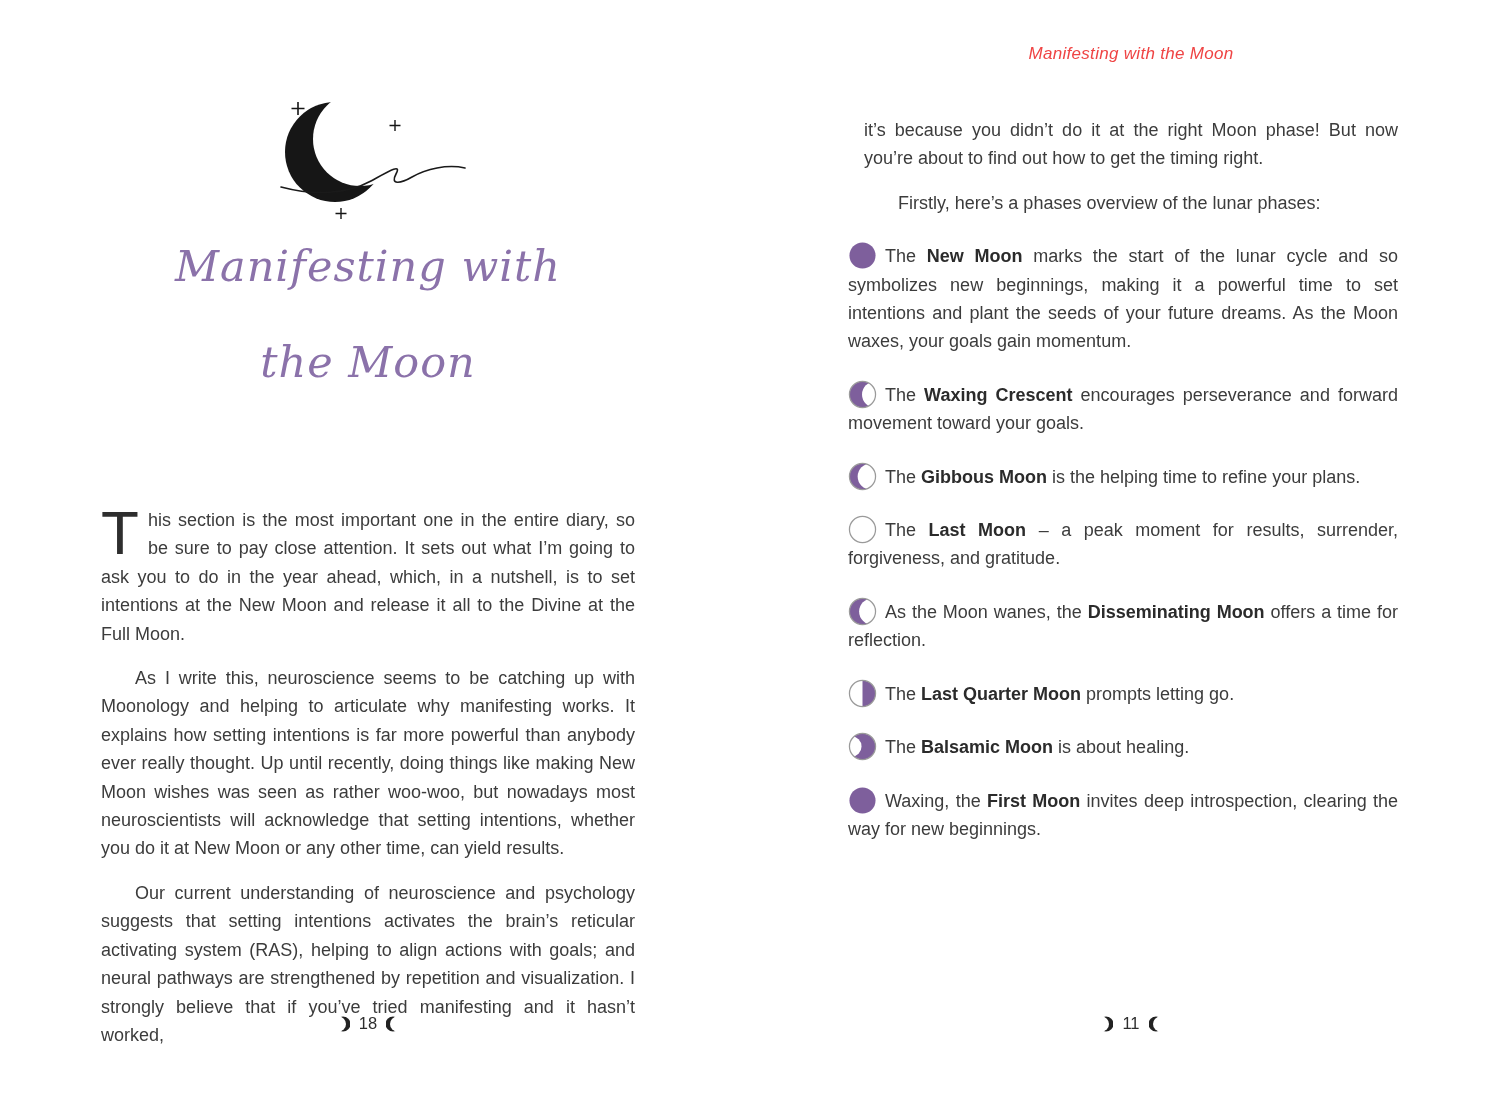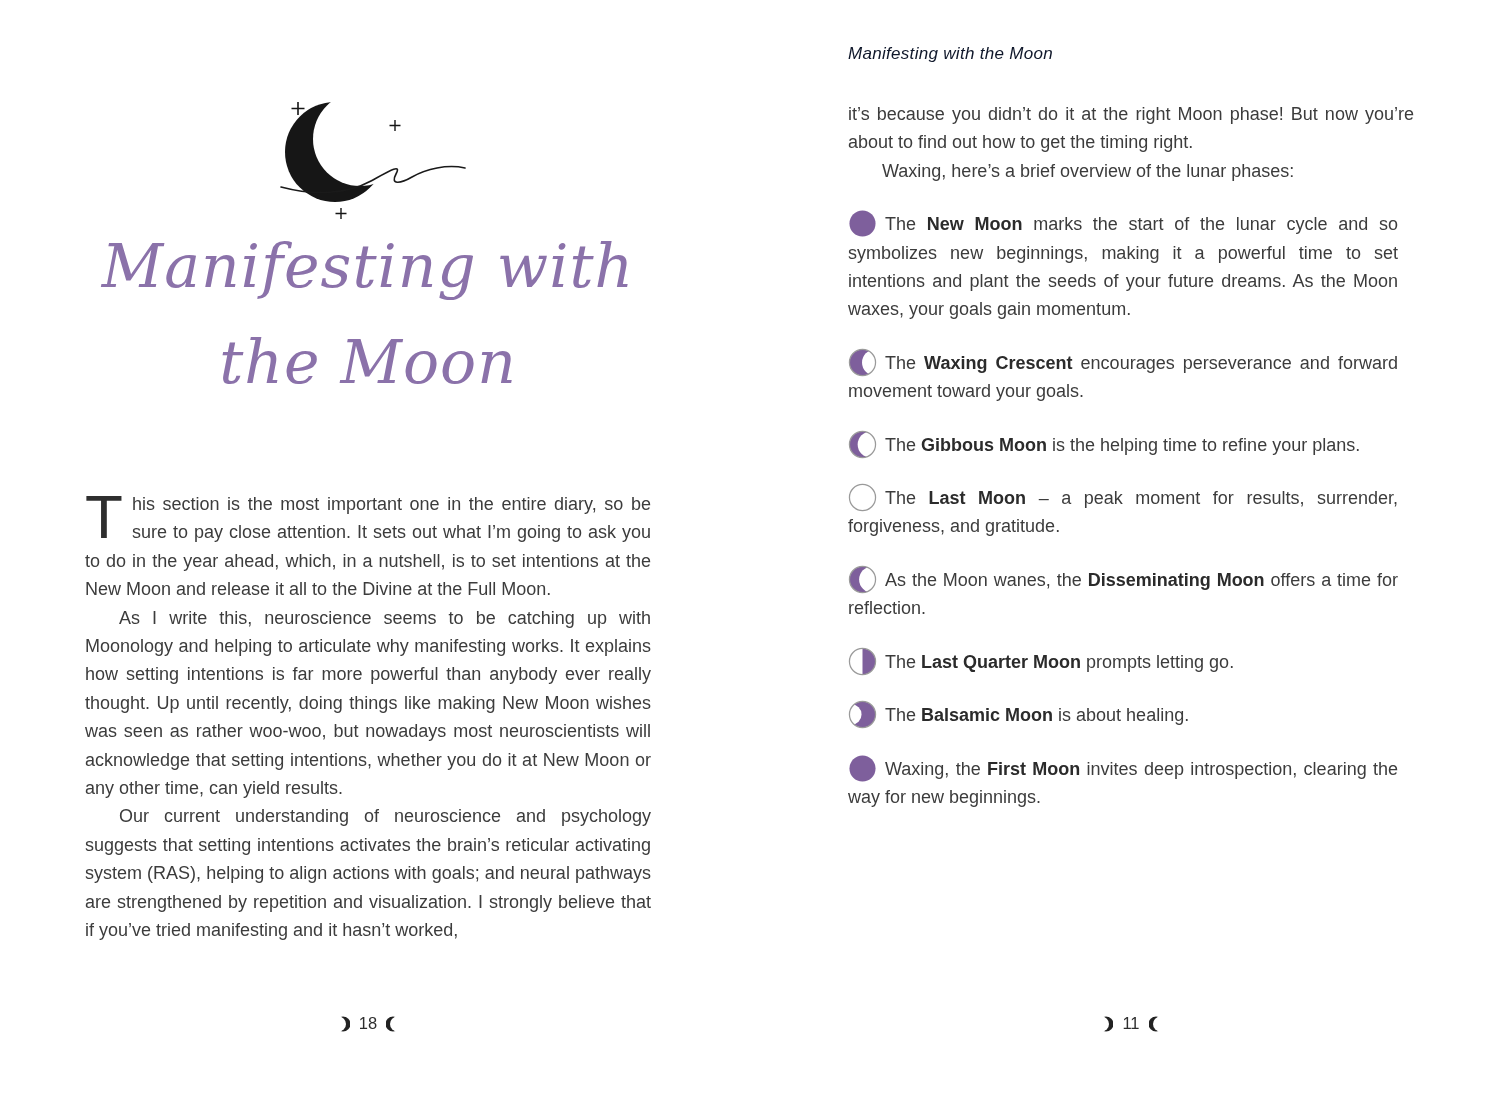--- a/index.html
+++ b/index.html
@@ -9,37 +9,37 @@
   }
   .col { position:absolute; top:0; }
   .col-left  { left:85px;  width:566px; }
   .col-right { left:848px; width:566px; }
 
   .moon-art { position:absolute; top:88px; left:0; width:566px; text-align:center; }
 
   .book-title {
     position:absolute; top:218px; left:0; width:566px; text-align:center;
     font-family:"DejaVu Serif", serif; font-style:italic;
-    color:#8b72aa; font-size:60px; line-height:96px; letter-spacing:1px;
+    color:#8b72aa; font-size:43px; line-height:96px; letter-spacing:1px;
   }
 
   .body-text {
     position:absolute; top:490px; left:0; width:566px;
     font-size:18px; line-height:28.4px; text-align:justify;
   }
-  .para { margin:0; }
+  .para { margin:16px; }
   .para.indent { text-indent:34px; }
   .dropcap {
     float:left; font-size:62px; line-height:48px; padding:3px 9px 0 0;
     color:#2e2e2e;
   }
 
   .running-header {
-    position:absolute; top:44px; left:0; width:566px; text-align:left;
-    font-style:italic; font-size:17px; color:#0f172a; letter-spacing:0.3px;
+    position:absolute; top:44px; left:0; width:566px; text-align:center;
+    font-style:italic; font-size:17px; color:#ef4444; letter-spacing:0.3px;
   }
   .rbody {
     position:absolute; top:100px; left:0; width:566px;
     font-size:18px; line-height:28.4px; text-align:justify;
   }
   .phase { margin:24px 16px 0 0; }
   .phase-icon {
     display:inline-block; width:29px; height:29px;
     vertical-align:-8px; margin-right:8px;
   }
@@ -100,21 +100,21 @@
       </span>
     </div>
   </div>
 
   <div class="col col-right">
 
     <div class="running-header">Manifesting with the Moon</div>
 
     <div class="rbody">
       <p class="para">it’s because you didn’t do it at the right Moon phase! But now you’re about to find out how to get the timing right.</p>
-      <p class="para indent">Waxing, here’s a brief overview of the lunar phases:</p>
+      <p class="para indent">Firstly, here’s a phases overview of the lunar phases:</p>
 
       <p class="phase"><span class="phase-icon"><svg width="29" height="29" viewBox="0 0 30 30">
               <circle cx="15" cy="15" r="13.5" fill="#7e5f9c"></circle>
             </svg></span><span>The </span><span class="phase-name">New Moon</span><span> marks the start of the lunar cycle and so symbolizes new beginnings, making it a powerful time to set intentions and plant the seeds of your future dreams. As the Moon waxes, your goals gain momentum.</span></p>
 
       <p class="phase"><span class="phase-icon"><svg width="29" height="29" viewBox="0 0 30 30">
               <circle cx="15" cy="15" r="13.5" fill="#7e5f9c"></circle>
               <circle cx="28" cy="15" r="13.5" fill="#ffffff"></circle>
               <circle cx="15" cy="15" r="13.5" fill="none" stroke="#9a9a9a" stroke-width="1.3"></circle>
             </svg></span><span>The </span><span class="phase-name">Waxing Crescent</span><span> encourages perseverance and forward movement toward your goals.</span></p>

